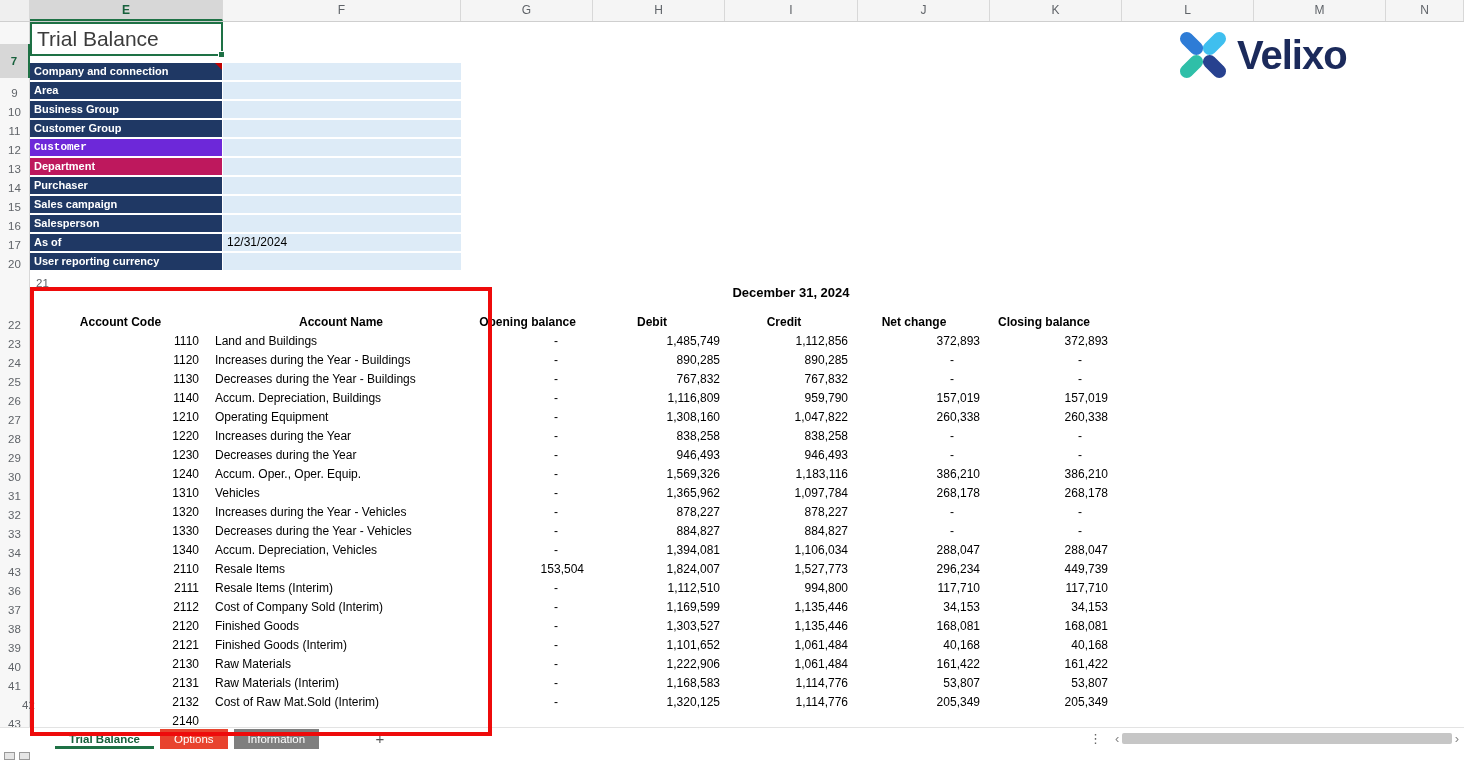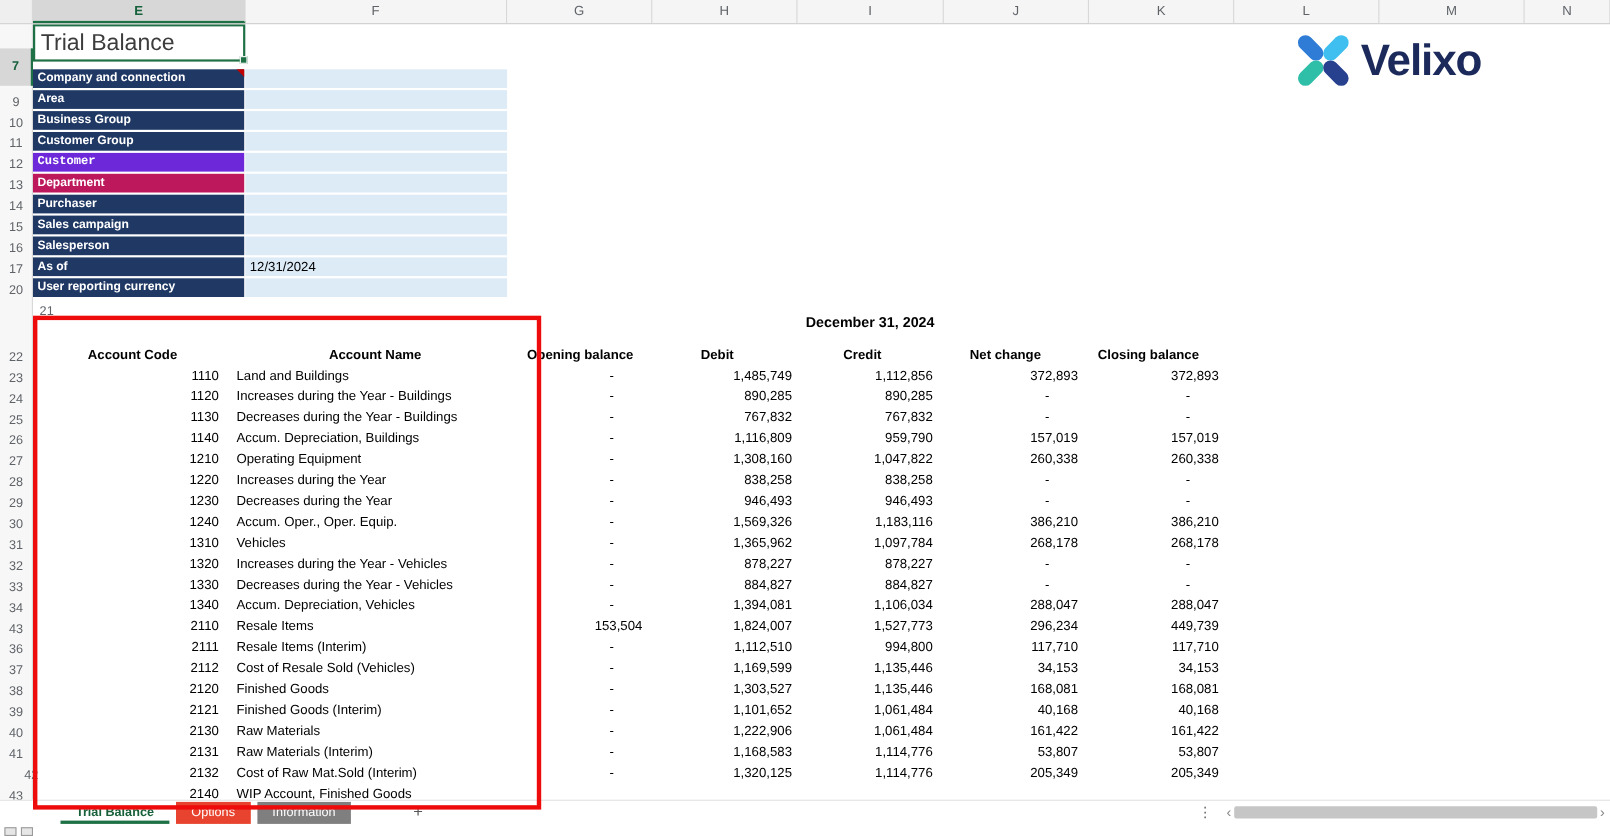--- a/index.html
+++ b/index.html
@@ -296,21 +296,21 @@
         <div class="c0">2111</div>
         <div class="c1">Resale Items (Interim)</div>
         <div class="c2 dash">-</div>
         <div class="c3">1,112,510</div>
         <div class="c4">994,800</div>
         <div class="c5">117,710</div>
         <div class="c6">117,710</div>
       </div>
       <div class="trow" style="top: 598px;">
         <div class="c0">2112</div>
-        <div class="c1">Cost of Resale Sold (Vehicles)</div>
+        <div class="c1">Cost of Company Sold (Interim)</div>
         <div class="c2 dash">-</div>
         <div class="c3">1,169,599</div>
         <div class="c4">1,135,446</div>
         <div class="c5">34,153</div>
         <div class="c6">34,153</div>
       </div>
       <div class="trow" style="top: 617px;">
         <div class="c0">2120</div>
         <div class="c1">Finished Goods</div>
         <div class="c2 dash">-</div>
@@ -350,21 +350,20 @@
         <div class="c0">2132</div>
         <div class="c1">Cost of Raw Mat.Sold (Interim)</div>
         <div class="c2 dash">-</div>
         <div class="c3">1,320,125</div>
         <div class="c4">1,114,776</div>
         <div class="c5">205,349</div>
         <div class="c6">205,349</div>
       </div>
       <div class="trow" style="top: 712px;">
         <div class="c0">2140</div>
-        <div class="c1">WIP Account, Finished Goods</div>
         <div class="c2"></div>
         <div class="c3"></div>
         <div class="c4"></div>
         <div class="c5"></div>
         <div class="c6"></div>
       </div>
     </div>
 
   <div class="logo">
     <svg width="50" height="50" viewBox="0 0 48 48">

